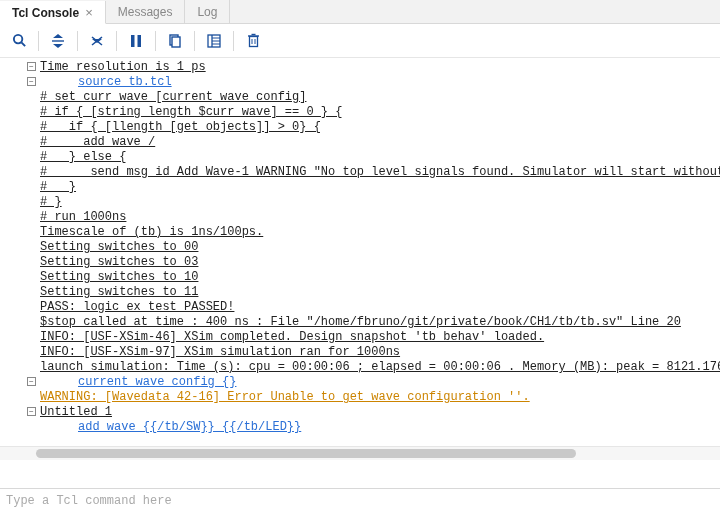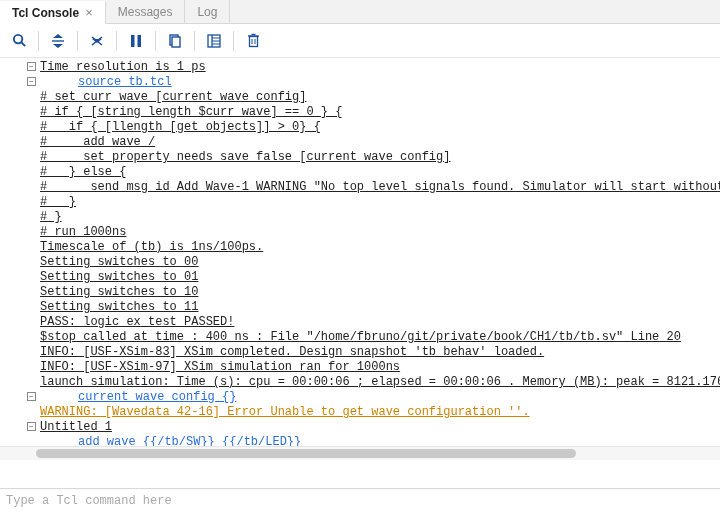--- a/index.html
+++ b/index.html
@@ -226,24 +226,20 @@
     <div class="line">
       <div class="gutter"></div>
       <div class="content ">#   if { [llength [get_objects]] &gt; 0} {</div>
     </div>
     <div class="line">
       <div class="gutter"></div>
       <div class="content ">#     add_wave /</div>
     </div>
     <div class="line">
       <div class="gutter"></div>
-      <div class="content ">#     set_property needs_save false [current_wave_config]</div>
-    </div>
-    <div class="line">
-      <div class="gutter"></div>
       <div class="content ">#   } else {</div>
     </div>
     <div class="line">
       <div class="gutter"></div>
       <div class="content ">#      send_msg_id Add_Wave-1 WARNING "No top level signals found. Simulator will start without a w</div>
     </div>
     <div class="line">
       <div class="gutter"></div>
       <div class="content ">#   }</div>
     </div>
@@ -258,41 +254,41 @@
     <div class="line">
       <div class="gutter"></div>
       <div class="content ">Timescale of (tb) is 1ns/100ps.</div>
     </div>
     <div class="line">
       <div class="gutter"></div>
       <div class="content ">Setting switches to 00</div>
     </div>
     <div class="line">
       <div class="gutter"></div>
-      <div class="content ">Setting switches to 01</div>
+      <div class="content ">Setting switches to 03</div>
     </div>
     <div class="line">
       <div class="gutter"></div>
       <div class="content ">Setting switches to 10</div>
     </div>
     <div class="line">
       <div class="gutter"></div>
       <div class="content ">Setting switches to 11</div>
     </div>
     <div class="line">
       <div class="gutter"></div>
       <div class="content ">PASS: logic_ex test PASSED!</div>
     </div>
     <div class="line">
       <div class="gutter"></div>
       <div class="content ">$stop called at time : 400 ns : File "/home/fbruno/git/private/book/CH1/tb/tb.sv" Line 20</div>
     </div>
     <div class="line">
       <div class="gutter"></div>
-      <div class="content ">INFO: [USF-XSim-83] XSim completed. Design snapshot 'tb_behav' loaded.</div>
+      <div class="content ">INFO: [USF-XSim-46] XSim completed. Design snapshot 'tb_behav' loaded.</div>
     </div>
     <div class="line">
       <div class="gutter"></div>
       <div class="content ">INFO: [USF-XSim-97] XSim simulation ran for 1000ns</div>
     </div>
     <div class="line">
       <div class="gutter"></div>
       <div class="content ">launch_simulation: Time (s): cpu = 00:00:06 ; elapsed = 00:00:06 . Memory (MB): peak = 8121.176 ; g</div>
     </div>
     <div class="line">

